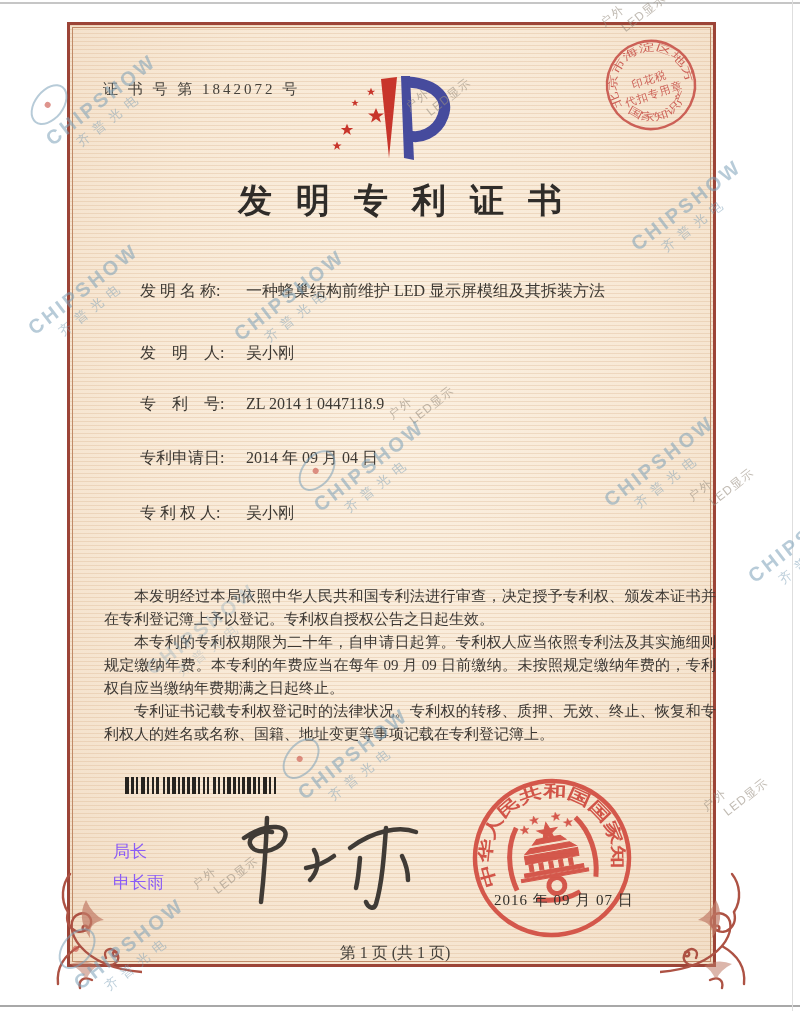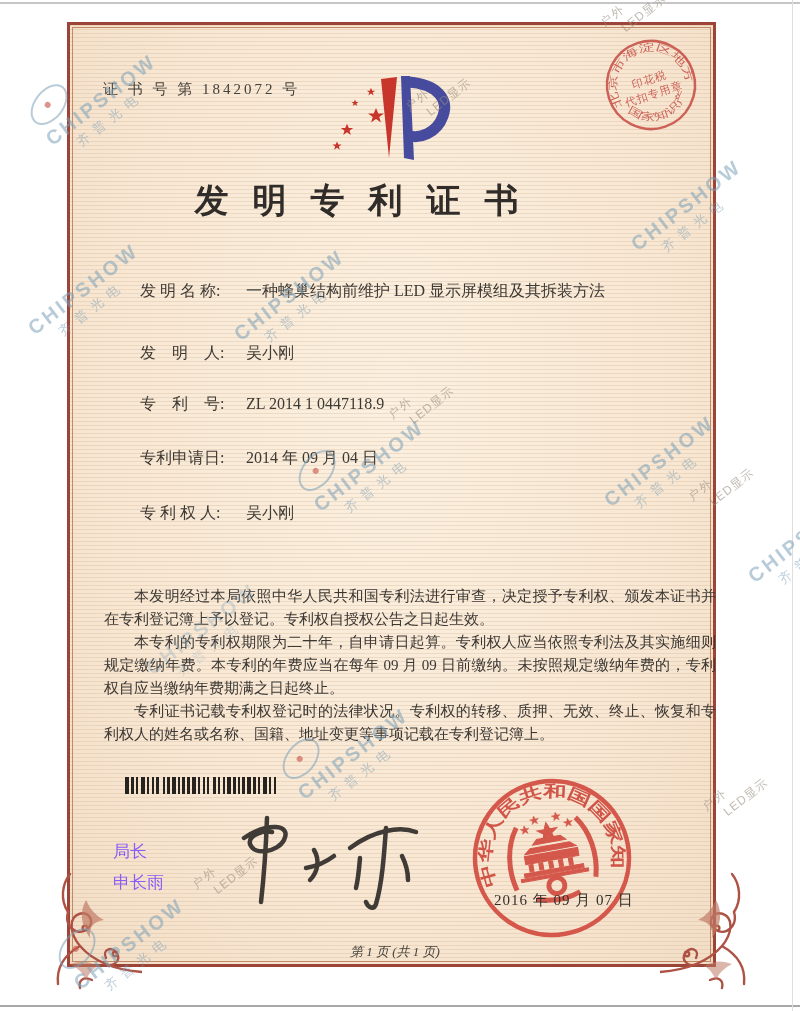--- a/index.html
+++ b/index.html
@@ -17,41 +17,41 @@
   }
   .page-inner{position:absolute;inset:2px;border:1px solid #c08a67;}
   
   .shadow-top{position:absolute;left:0;top:2px;width:100%;height:2px;background:#c6c6c6;}
   .shadow-bottom{position:absolute;left:0;top:1005px;width:100%;height:2px;background:#a8a8a8;}
   .shadow-right{position:absolute;left:792px;top:0;width:1px;height:100%;background:#dedede;}
 
   .cert-no{position:absolute;left:103px;top:80px;font-size:15px;letter-spacing:3px;color:#45413b;}
   .logo{position:absolute;left:320px;top:70px;}
   .title{
-    position:absolute;left:0;top:178px;width:713px;text-align:center;
+    position:absolute;left:0;top:178px;width:800px;text-align:center;
     font-size:34px;font-weight:bold;letter-spacing:24px;text-indent:24px;color:#2f2c29;
   }
   .field{position:absolute;left:104px;font-size:16px;color:#3d3933;white-space:nowrap;margin-left:36px;}
   .flabel{display:inline-block;width:102px;}
   .fvalue{display:inline-block;}
   .body-text{
     position:absolute;left:104px;top:585px;width:612px;
     font-size:15px;line-height:23px;text-align:justify;color:#3b3733;
   }
   .body-text p{margin:0;text-indent:2em;}
   .barcode{position:absolute;left:125px;top:777px;}
   .officer{position:absolute;left:113px;top:836px;font-size:17px;color:#8b5cf6;line-height:31px;}
   .signature{position:absolute;left:218px;top:806px;}
   .seal-main{position:absolute;left:452px;top:758px;}
   .seal-date{
     position:absolute;left:494px;top:891px;font-size:15px;color:#33302b;
     letter-spacing:1px;white-space:nowrap;
   }
   .seal-tax{position:absolute;left:601px;top:35px;}
-  .page-no{position:absolute;left:0;top:943px;width:790px;text-align:center;font-size:13px;color:#46423c;font-style:italic;}
+  .page-no{position:absolute;left:0;top:943px;width:790px;text-align:center;font-size:16px;color:#46423c;}
   .flourish{position:absolute;}
   .flourish.br{left:660px;top:872px;}
   .flourish.bl{left:42px;top:872px;transform:scaleX(-1);}
 
   
   .wm-layer{position:absolute;inset:0;pointer-events:none;z-index:5;}
   .wm{position:absolute;transform:rotate(-38deg);white-space:nowrap;
       font-family:"Liberation Sans","DejaVu Sans",sans-serif;}
   .wm .wm-en{display:block;font-size:20px;font-weight:bold;letter-spacing:3px;color:rgba(124,160,184,.55);}
   .wm .wm-cn{display:block;font-size:13px;letter-spacing:7px;margin-left:22px;color:rgba(124,160,184,.5);}

